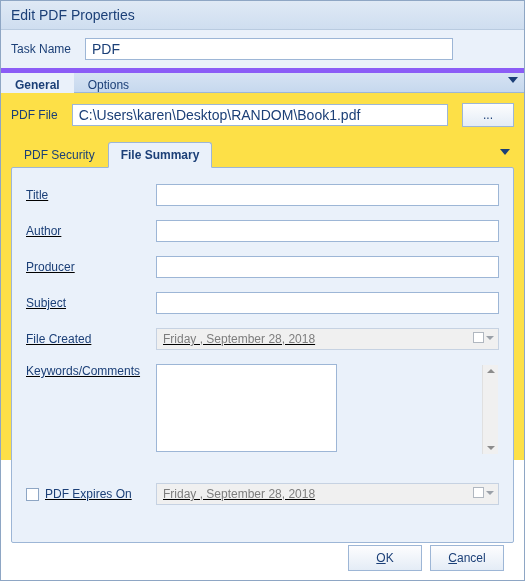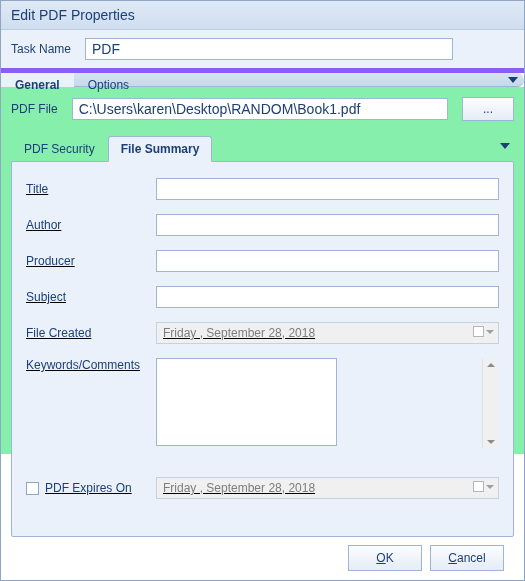--- a/index.html
+++ b/index.html
@@ -35,22 +35,21 @@
     color: #1b3f77;
     outline: none;
   }
   .task-input { flex: 0 0 368px; }
   .tabs-outer {
     background: linear-gradient(#d6e3f3, #c6d8ee);
     display: flex;
     align-items: stretch;
     position: relative;
     border-bottom: 1px solid #9db6d6;
-    height: 14px;
-    border-radius: 13px;
+    height: 20px;
   }
   .outer-tab {
     padding: 5px 14px 4px;
     color: #1b3f77;
     cursor: pointer;
     font-size: 12px;
   }
   .outer-tab.active {
     background: #eaf1fa;
     font-weight: bold;
@@ -59,21 +58,21 @@
   }
   .outer-dropdown {
     position: absolute;
     right: 6px; top: 4px;
     width: 0; height: 0;
     border-left: 5px solid transparent;
     border-right: 5px solid transparent;
     border-top: 6px solid #1b3f77;
     cursor: pointer;
   }
-  .content { background: #86efac; padding: 10px 10px 0 10px; height: 367px; }
+  .content { background: #fde047; padding: 10px 10px 0 10px; height: 367px; }
   .file-row { display: flex; align-items: center; gap: 14px; margin-bottom: 14px; }
   .file-input { flex: 1; }
   .browse-btn {
     width: 52px; height: 24px;
     border: 1px solid #9db6d6;
     background: linear-gradient(#fdfdfe, #e4ecf6);
     color: #1b3f77;
     font-size: 12px;
     cursor: pointer;
   }

